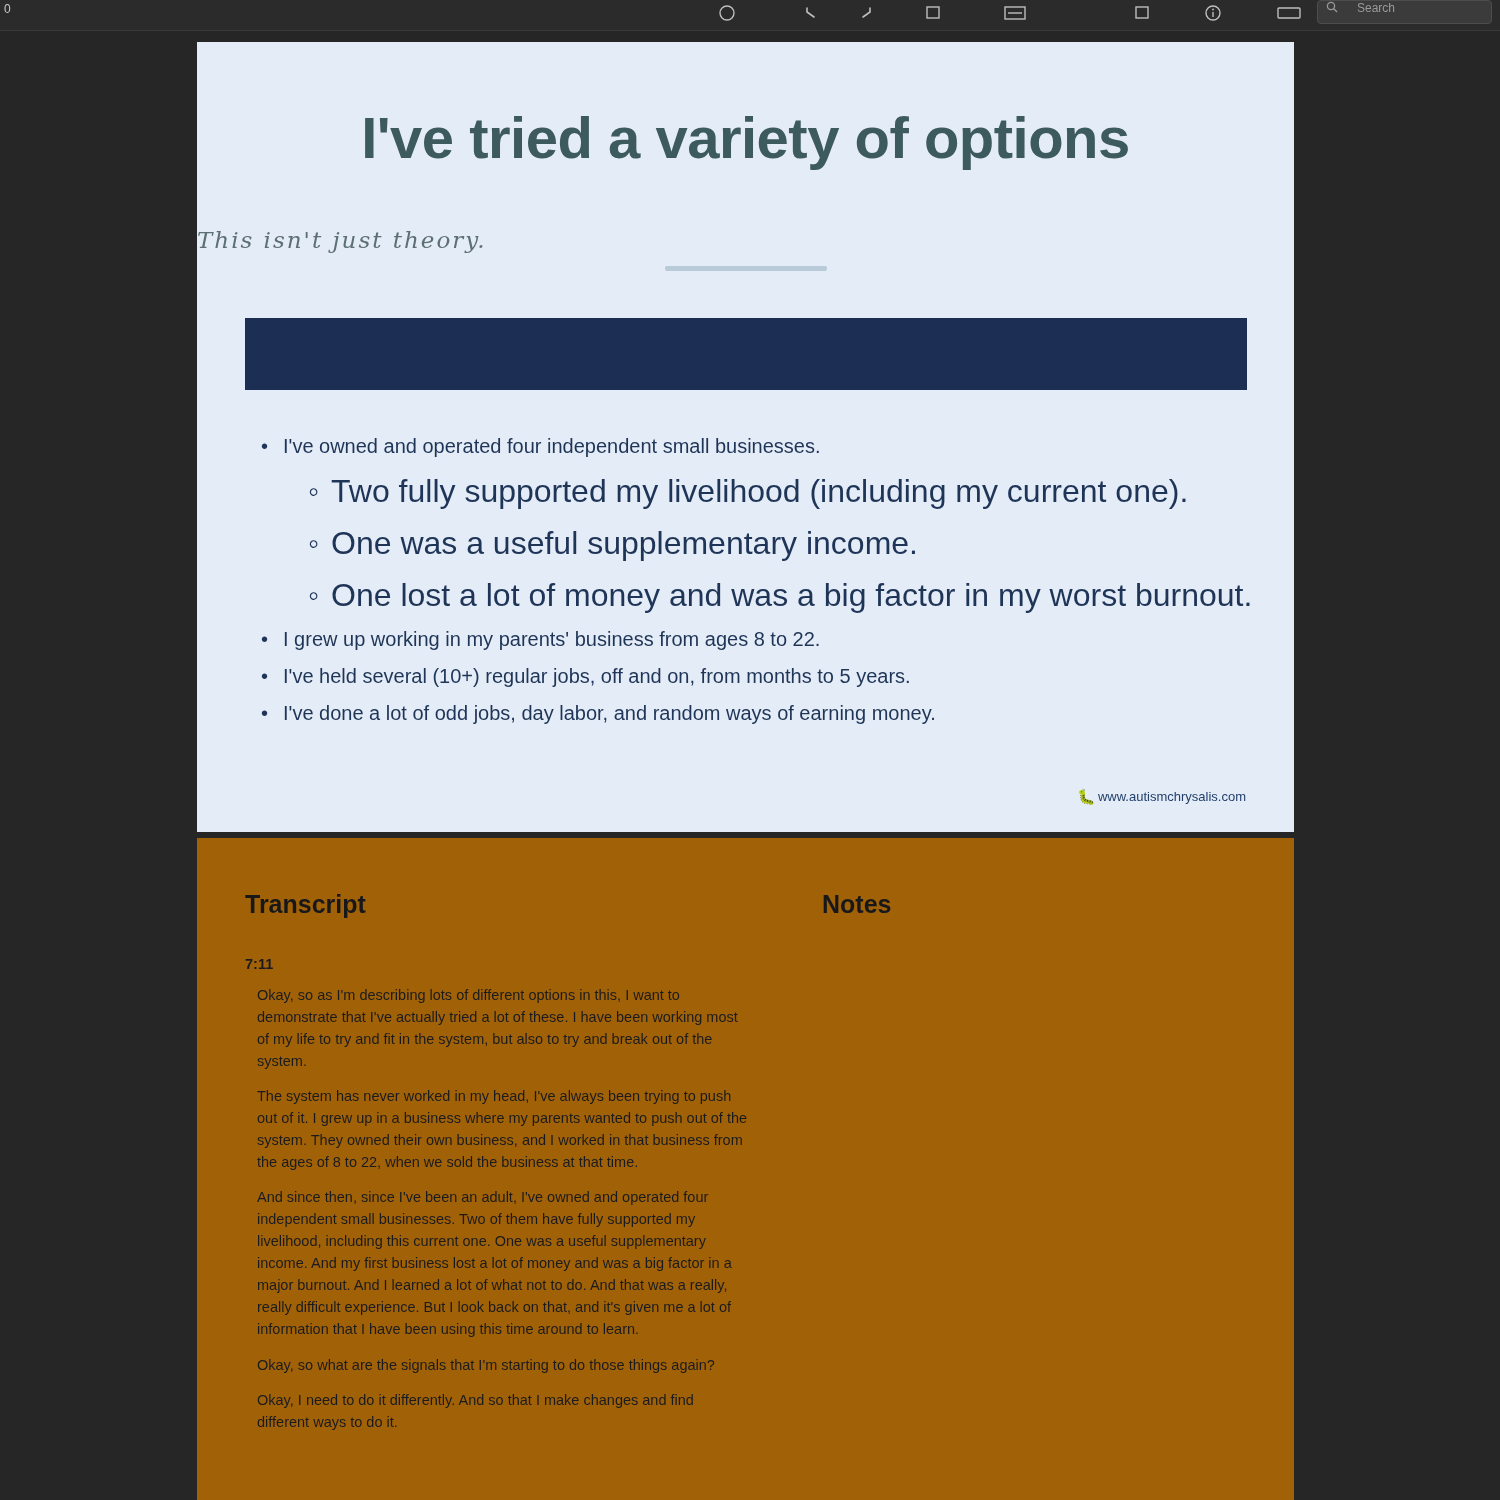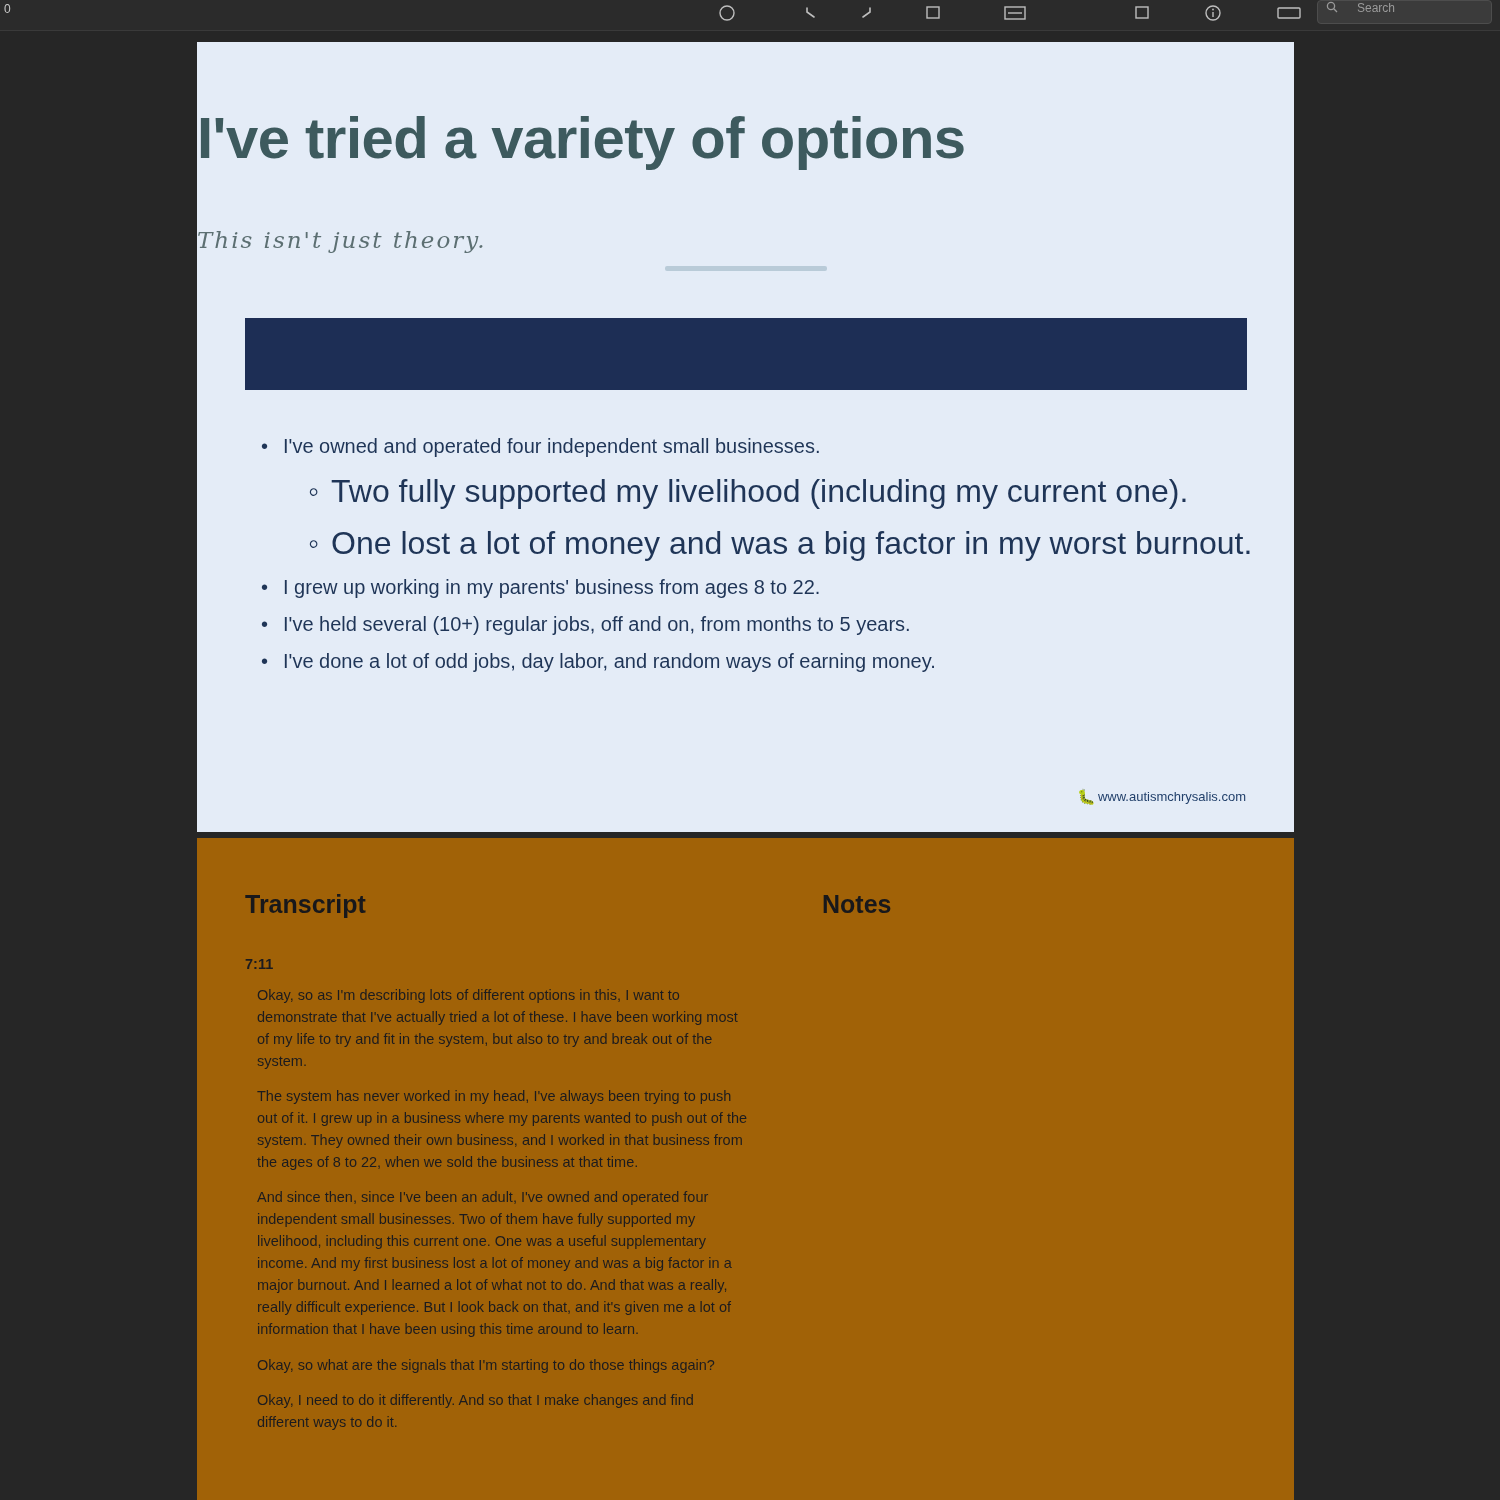--- a/index.html
+++ b/index.html
@@ -67,20 +67,21 @@
     top: 42px;
     width: 1097px;
     height: 790px;
     background: #e4ecf7;
   }
   #slide-title {
     position: absolute;
     top: 62px;
     left: 0;
     width: 100%;
+    text-align: center;
     font-size: 58px;
     font-weight: 700;
     color: #3d5a5e;
     letter-spacing: -0.5px;
   }
   #slide-subtitle {
     position: absolute;
     top: 185px;
     left: 0;
     width: 100%;
@@ -266,20 +267,21 @@
 
 <div id="slide">
   <div id="slide-title">I've tried a variety of options</div>
   <div id="slide-subtitle">This isn't just theory.</div>
   <div id="slide-divider"></div>
   <div id="slide-band"></div>
 
   <div id="bullets">
     <div class="b1">I've owned and operated four independent small businesses.</div>
     <div class="b2">Two fully supported my livelihood (including my current one).</div>
+    <div class="b2">One was a useful supplementary income.</div>
     <div class="b2">One lost a lot of money and was a big factor in my worst burnout.</div>
     <div class="b1">I grew up working in my parents' business from ages 8 to 22.</div>
     <div class="b1">I've held several (10+) regular jobs, off and on, from months to 5 years.</div>
     <div class="b1">I've done a lot of odd jobs, day labor, and random ways of earning money.</div>
   </div>
 
   <div id="slide-footer">
     <span id="footer-logo">🐛</span>
     <span>www.autismchrysalis.com</span>
   </div>

